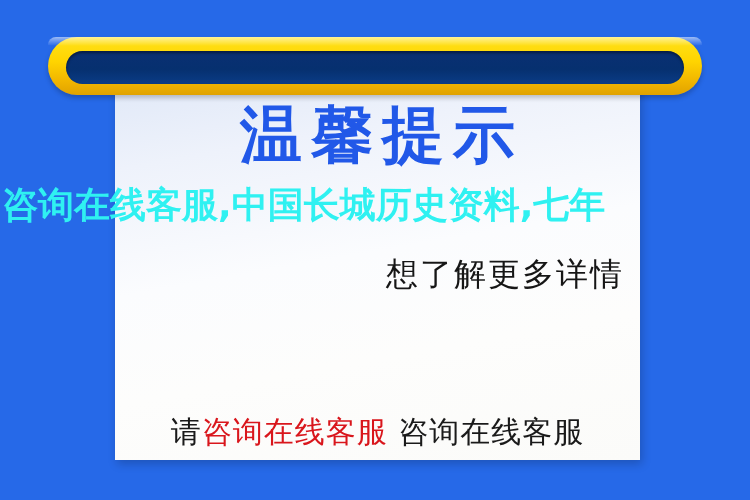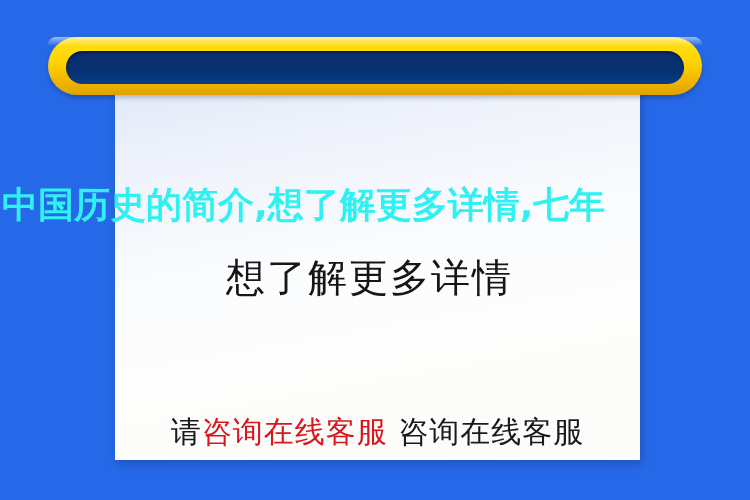--- a/index.html
+++ b/index.html
@@ -81,22 +81,22 @@
     text-indent: 9px;
     color: #2158e8;
     white-space: nowrap;
   }
 
   .card-body {
     position: absolute;
     left: 0;
     right: 16px;
     top: 196px;
-    text-align: center;
-    font-size: 39px;
+    text-align: right;
+    font-size: 32px;
     line-height: 1;
     color: #161616;
     letter-spacing: 2px;
     white-space: nowrap;
   }
 
   .card-cta {
     position: absolute;
     left: 0;
     right: 0;
@@ -142,25 +142,26 @@
 
 <div id="stage" style="background: rgb(38, 105, 232);">
 
   <div class="slot-wrap">
     <div class="slot-outer">
       <div class="slot-inner"></div>
     </div>
   </div>
 
   <div class="card">
+    <div class="card-title">温馨提示</div>
 
     <div class="card-body">想了解更多详情</div>
 
     <div class="card-cta">
       <span class="cta-plain">请</span><span class="cta-strong" style="color: rgb(217, 22, 28);">咨询在线客服</span><span class="cta-plain"> 咨询在线客服</span>
     </div>
   </div>
 
   <div class="overlay" style="color: rgb(47, 241, 241);">
-    <span class="overlay-line">中国历史的简介,想了解更多详情,七年</span>
+    <span class="overlay-line">咨询在线客服,中国长城历史资料,七年</span>
   </div>
 
 </div>
 
 </body></html>

